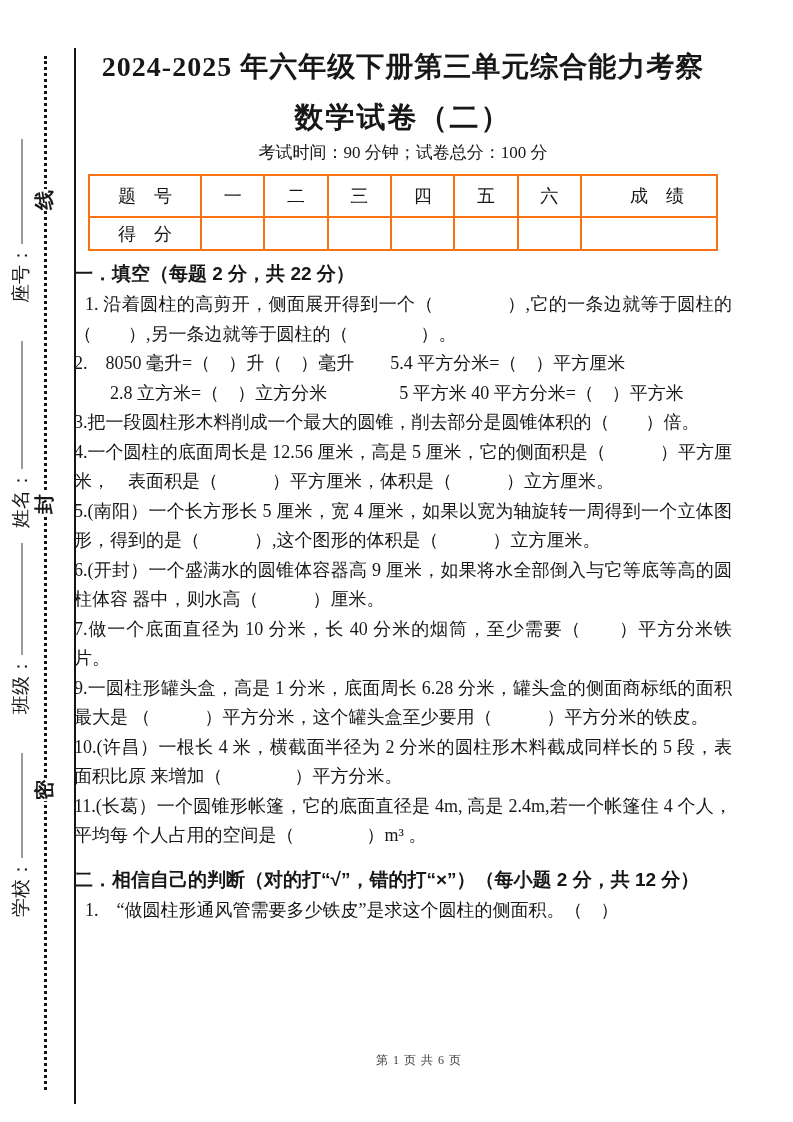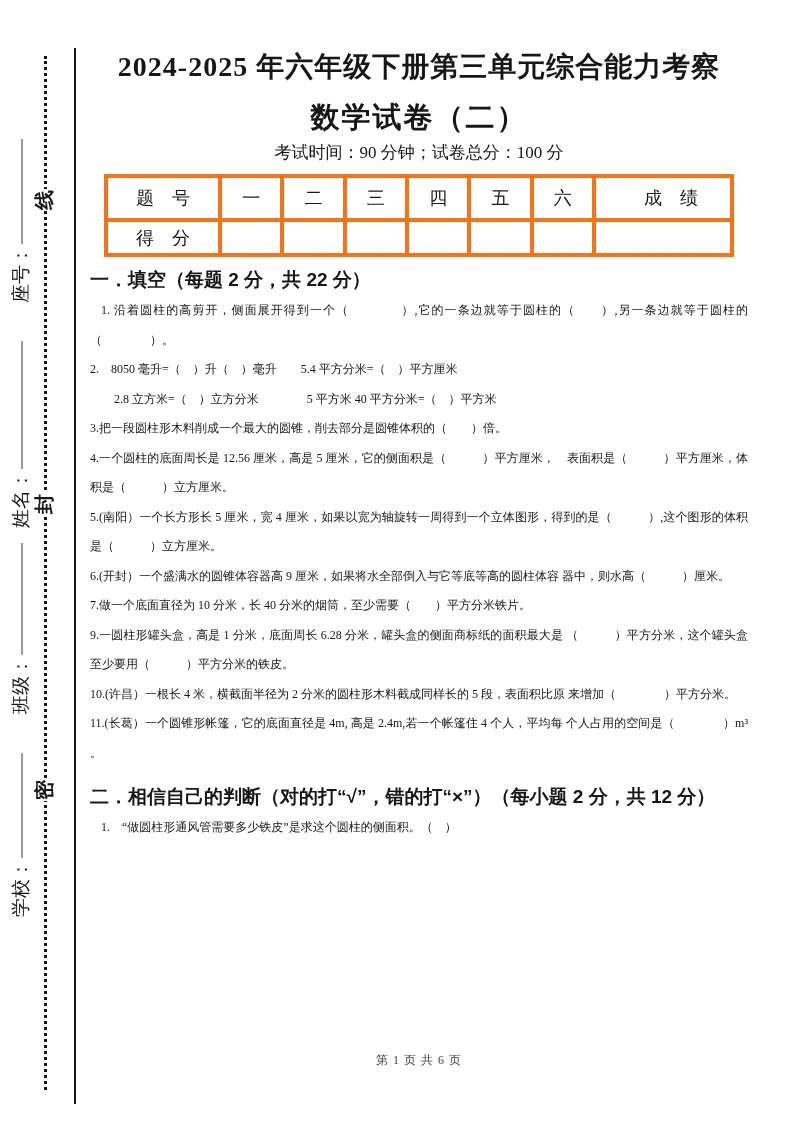--- a/index.html
+++ b/index.html
@@ -14,37 +14,37 @@
   .seal-char{position:absolute;left:33px;display:block;
     font-size:20px;font-weight:bold;background:#ffffff;padding:4px 1px;
     transform:rotate(-90deg);line-height:20px;}
   .side-field{position:absolute;left:9px;transform:rotate(-90deg);
     transform-origin:0 0;white-space:nowrap;font-size:19px;line-height:24px;}
   .side-blank{display:inline-block;height:4px;border-bottom:2px solid #9a9a9a;
     vertical-align:4px;margin-left:2px;}
   .w105{width:105px;} .w128{width:128px;} .w112{width:112px;}
   .divider{position:absolute;left:74px;top:48px;width:2px;height:1056px;background:#141414;}
   
-  .content{position:absolute;left:90px;top:48px;width:658px;}
+  .content{position:absolute;left:74px;top:48px;width:658px;}
   .title1{margin:0;font-size:28px;line-height:37px;font-weight:bold;text-align:center;
     letter-spacing:1px;}
   .title2{margin:13px 0 0;font-size:29px;line-height:38px;font-weight:bold;text-align:center;
     letter-spacing:2px;}
   .meta{margin-top:5px;font-size:17px;text-align:center;}
   .score-table{margin:10px auto 0;border-collapse:collapse;width:630px;table-layout:fixed;}
-  .score-table td{border:4px solid #f97316;text-align:center;font-size:18px;padding:0;}
+  .score-table td{border:2px solid #f97316;text-align:center;font-size:18px;padding:0;}
   .score-table .r1 td{height:40px;}
   .score-table .r2 td{height:31px;}
   .score-table td.c0{width:110px;}
   .score-table td.cg{width:118px;padding-left:16px;}
   .sec-heading{margin-top:9px;font-family:"Liberation Sans",sans-serif;
     font-weight:bold;font-size:19px;line-height:28px;}
   .sec-heading.mt{margin-top:15px;}
   .qlist{margin-top:2px;}
-  .q{margin:0;font-size:12px;line-height:29.5px;white-space:pre-wrap;text-align:justify;}
+  .q{margin:0;font-size:18px;line-height:29.5px;white-space:pre-wrap;text-align:justify;}
   .q.ind{text-indent:11px;}
   .footer{position:absolute;left:90px;top:1052px;width:658px;text-align:center;
     font-size:12px;color:#3f3f3f;letter-spacing:1px;}
 </style>
 </head>
 <body>
 
 <div>
 
   <div class="seal-area">

